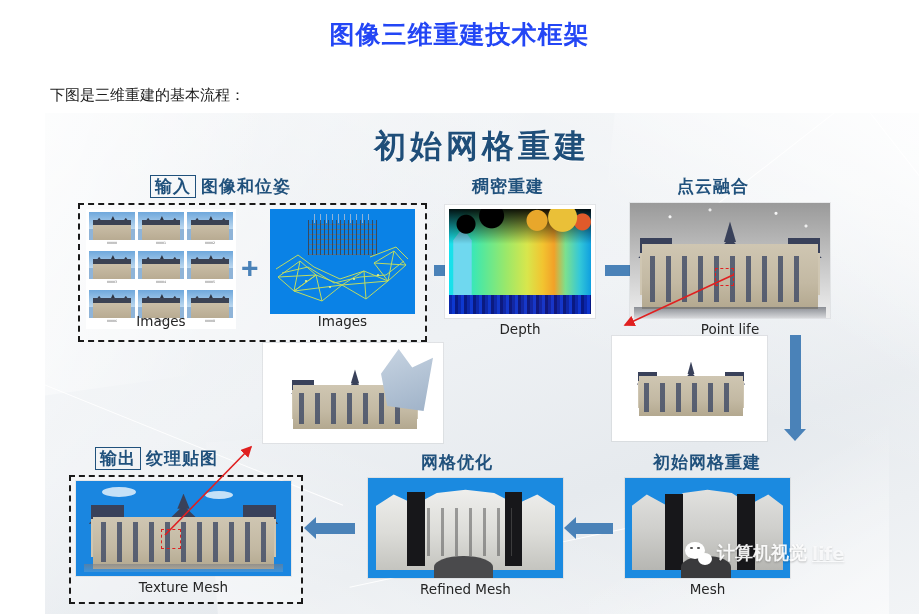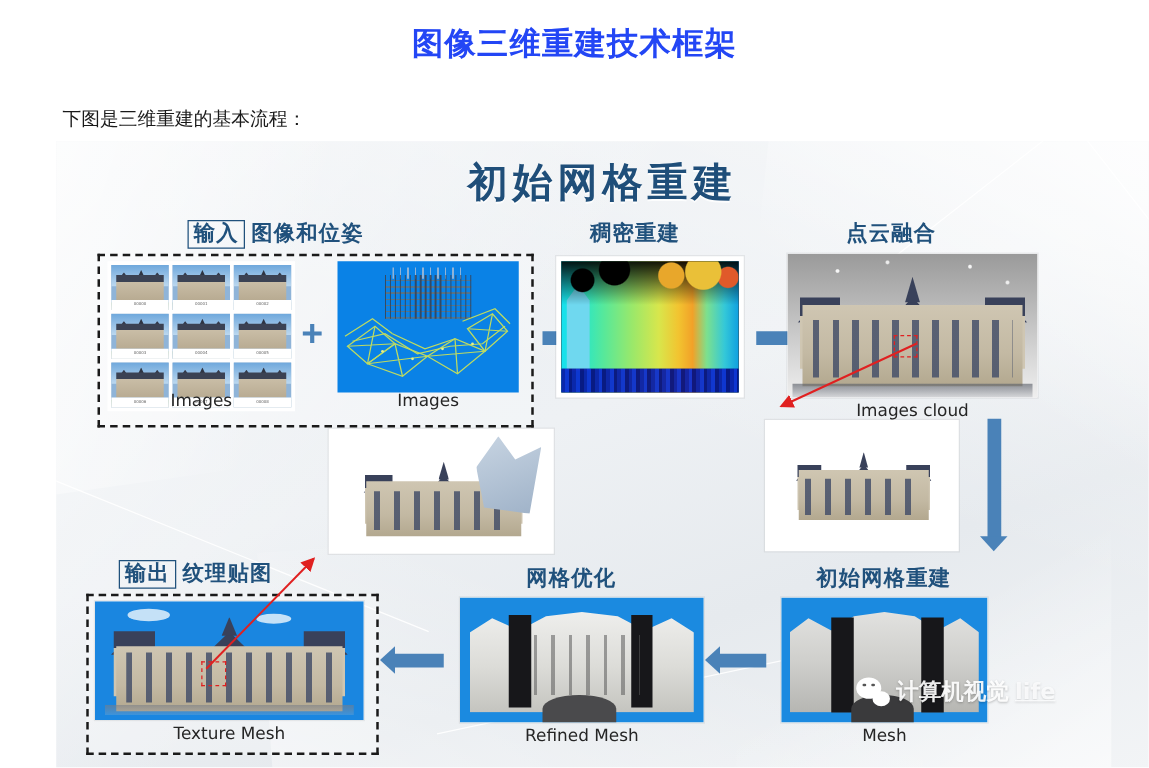--- a/index.html
+++ b/index.html
@@ -340,41 +340,42 @@
       <span>稠密重建</span>
     </div>
     <div class="frame" style="left:400px;top:92px;width:150px;height:113px;padding:4px;box-sizing:border-box;">
       <div class="depth" style="left:4px;top:4px;width:142px;height:105px;">
         <div class="band"></div>
         <div class="tower"></div>
         <div class="trees"></div>
         <div class="fl"></div>
       </div>
     </div>
+    <div class="cap" style="left:400px;top:208px;width:150px;">Depth</div>
 
     <div class="arrow-r" style="left:560px;top:152px;width:30px;"></div>
 
     <div class="hd" style="left:632px;top:62px;">
       <span>点云融合</span>
     </div>
     <div class="frame" style="left:585px;top:90px;width:200px;height:115px;">
       <div class="chateau" style="left:0;top:0;width:200px;height:115px;">
         <div class="ch-sky" style="background:linear-gradient(180deg,#9a9a9a 0%,#c9c9c9 55%,#efefef 100%);"></div>
         <div class="ch-roof"></div>
         <div class="ch-twrL"></div>
         <div class="ch-twrR"></div>
         <div class="ch-spire"></div>
         <div class="ch-body"></div>
         <div class="ch-wins"></div>
         <div class="ch-base"></div>
         <div class="speckle"></div>
       </div>
       <div class="redbox" style="left:85px;top:65px;width:17px;height:16px;"></div>
     </div>
-    <div class="cap" style="left:585px;top:208px;width:200px;">Images cloud</div>
+    <div class="cap" style="left:585px;top:208px;width:200px;">Point life</div>
 
     <svg style="position:absolute;left:560px;top:150px;width:140px;height:80px;overflow:visible;">
       <defs>
         <marker id="rh" markerWidth="7" markerHeight="7" refX="6" refY="3.5" orient="auto">
           <polygon points="0 0, 7 3.5, 0 7" fill="#e02020"></polygon>
         </marker>
       </defs>
       <line x1="128" y1="12" x2="20" y2="62" stroke="#e02020" stroke-width="1.6" marker-end="url(#rh)"></line>
     </svg>
 

